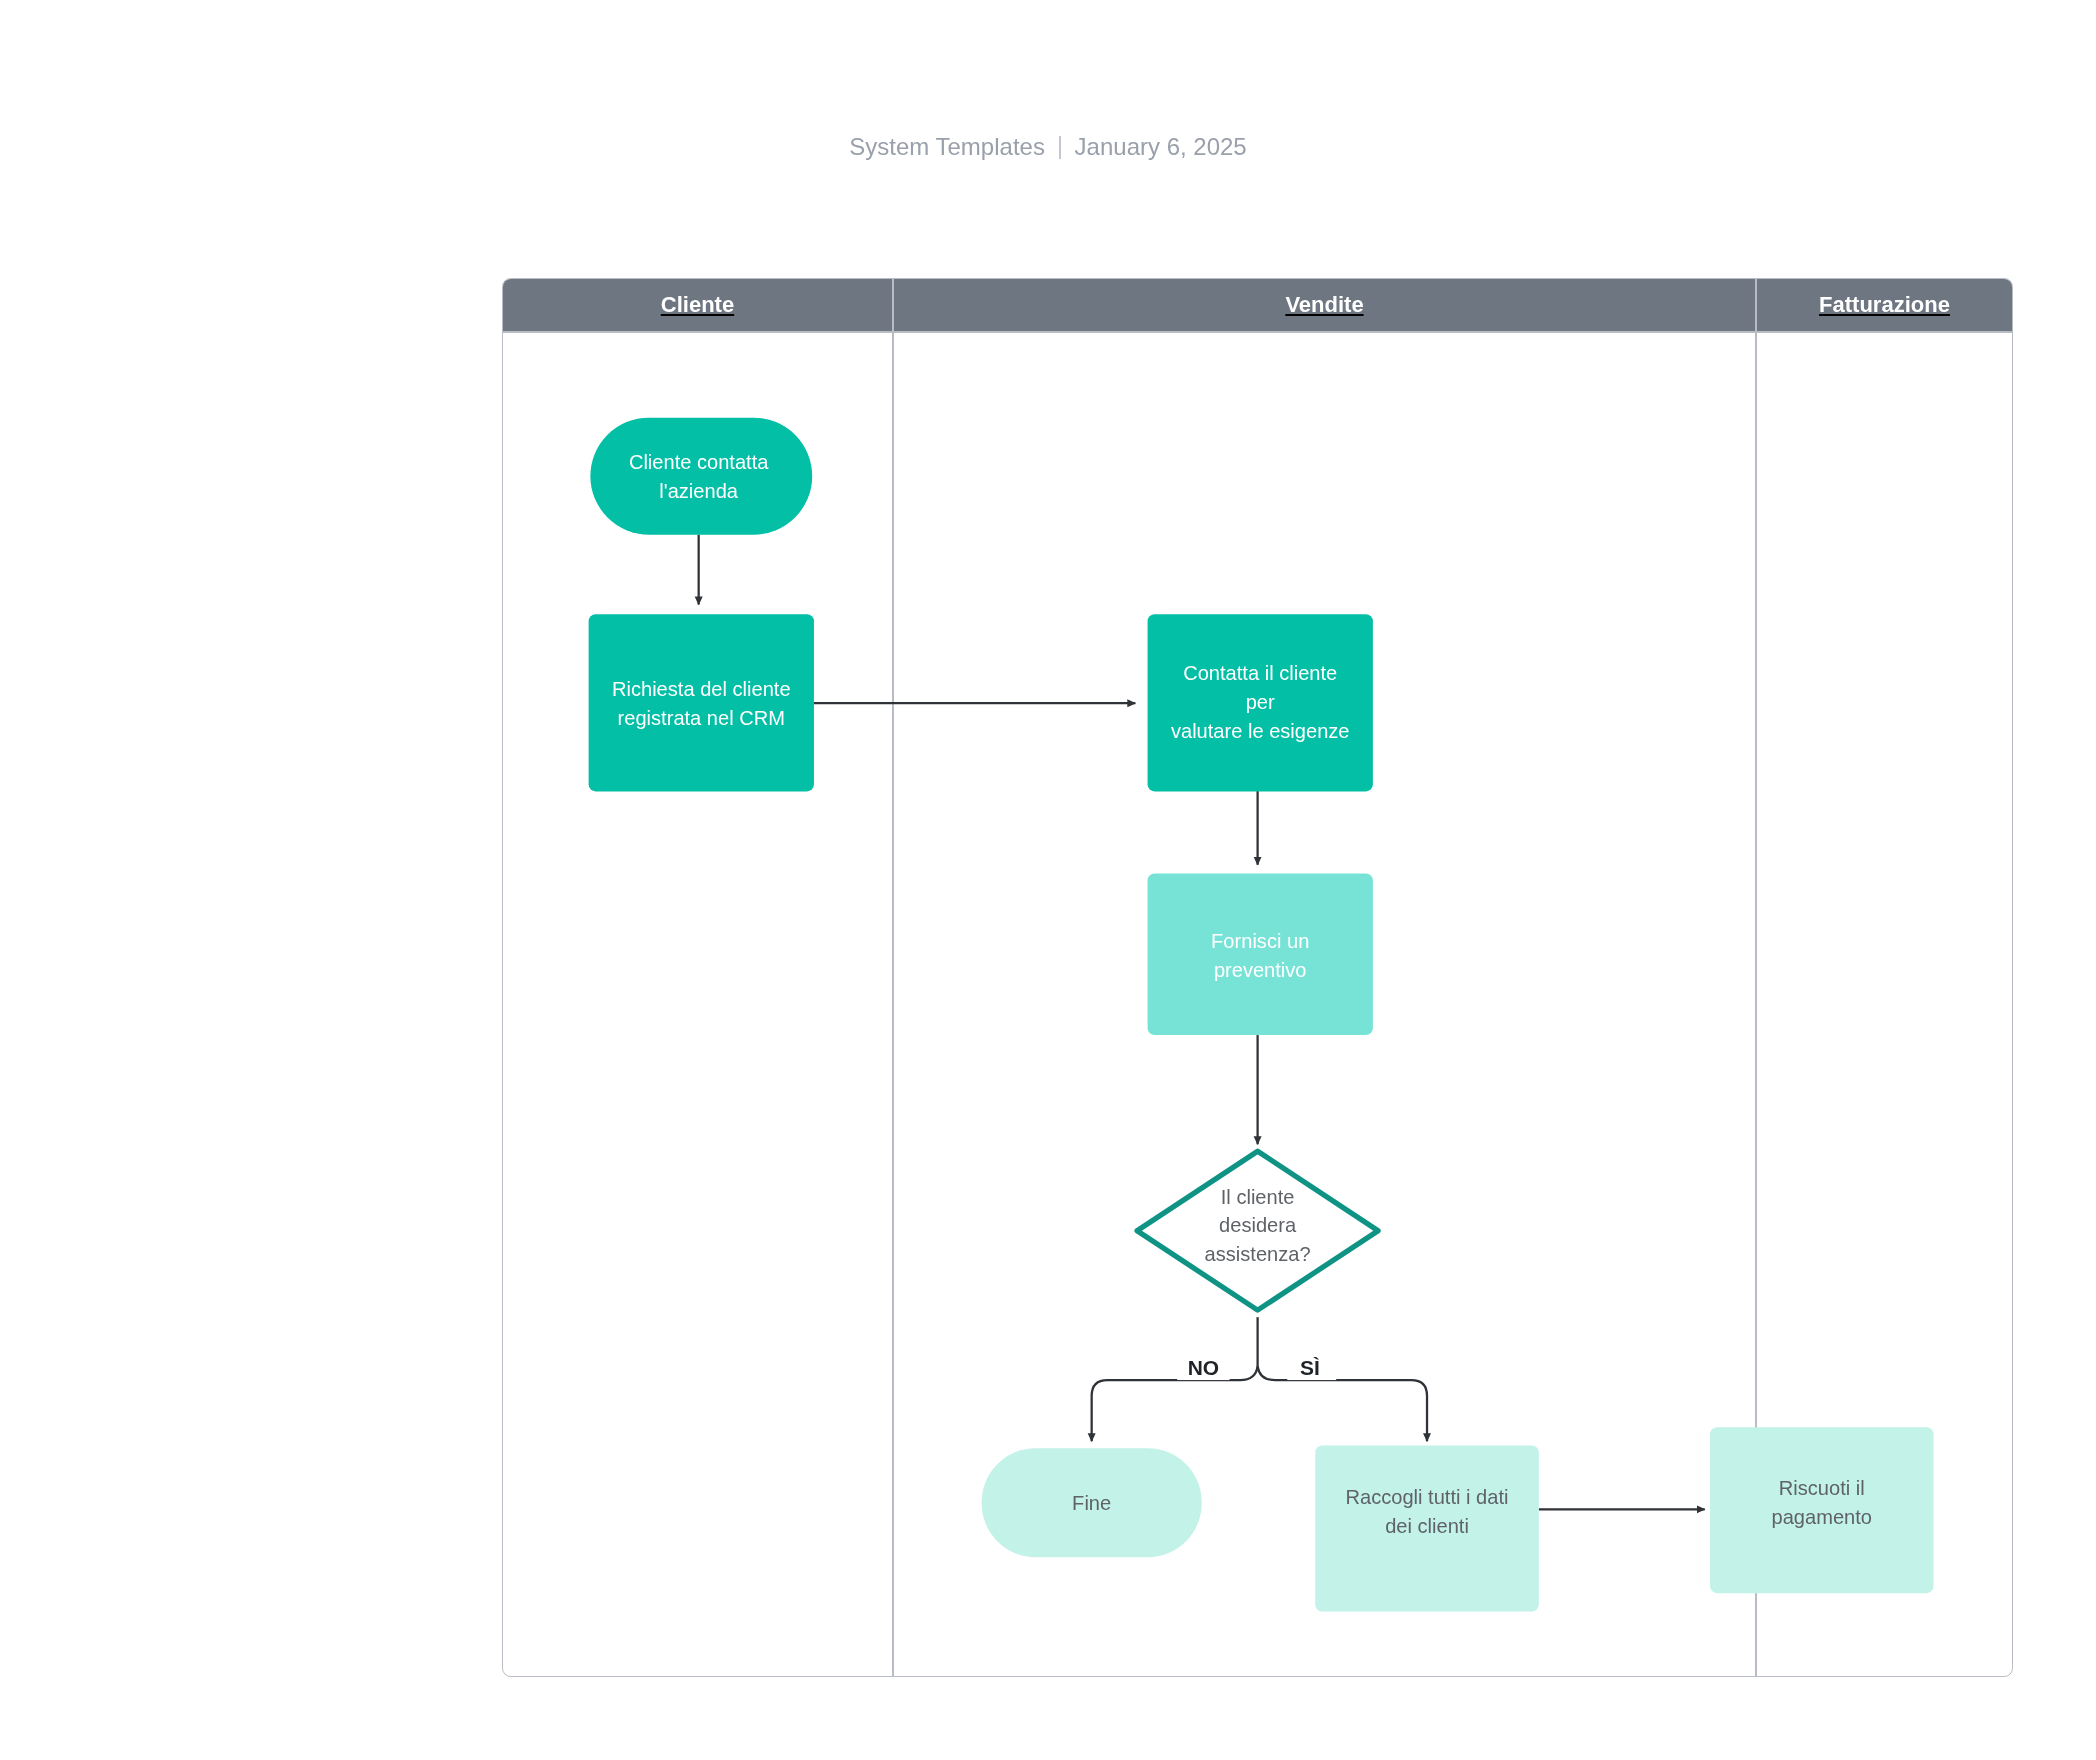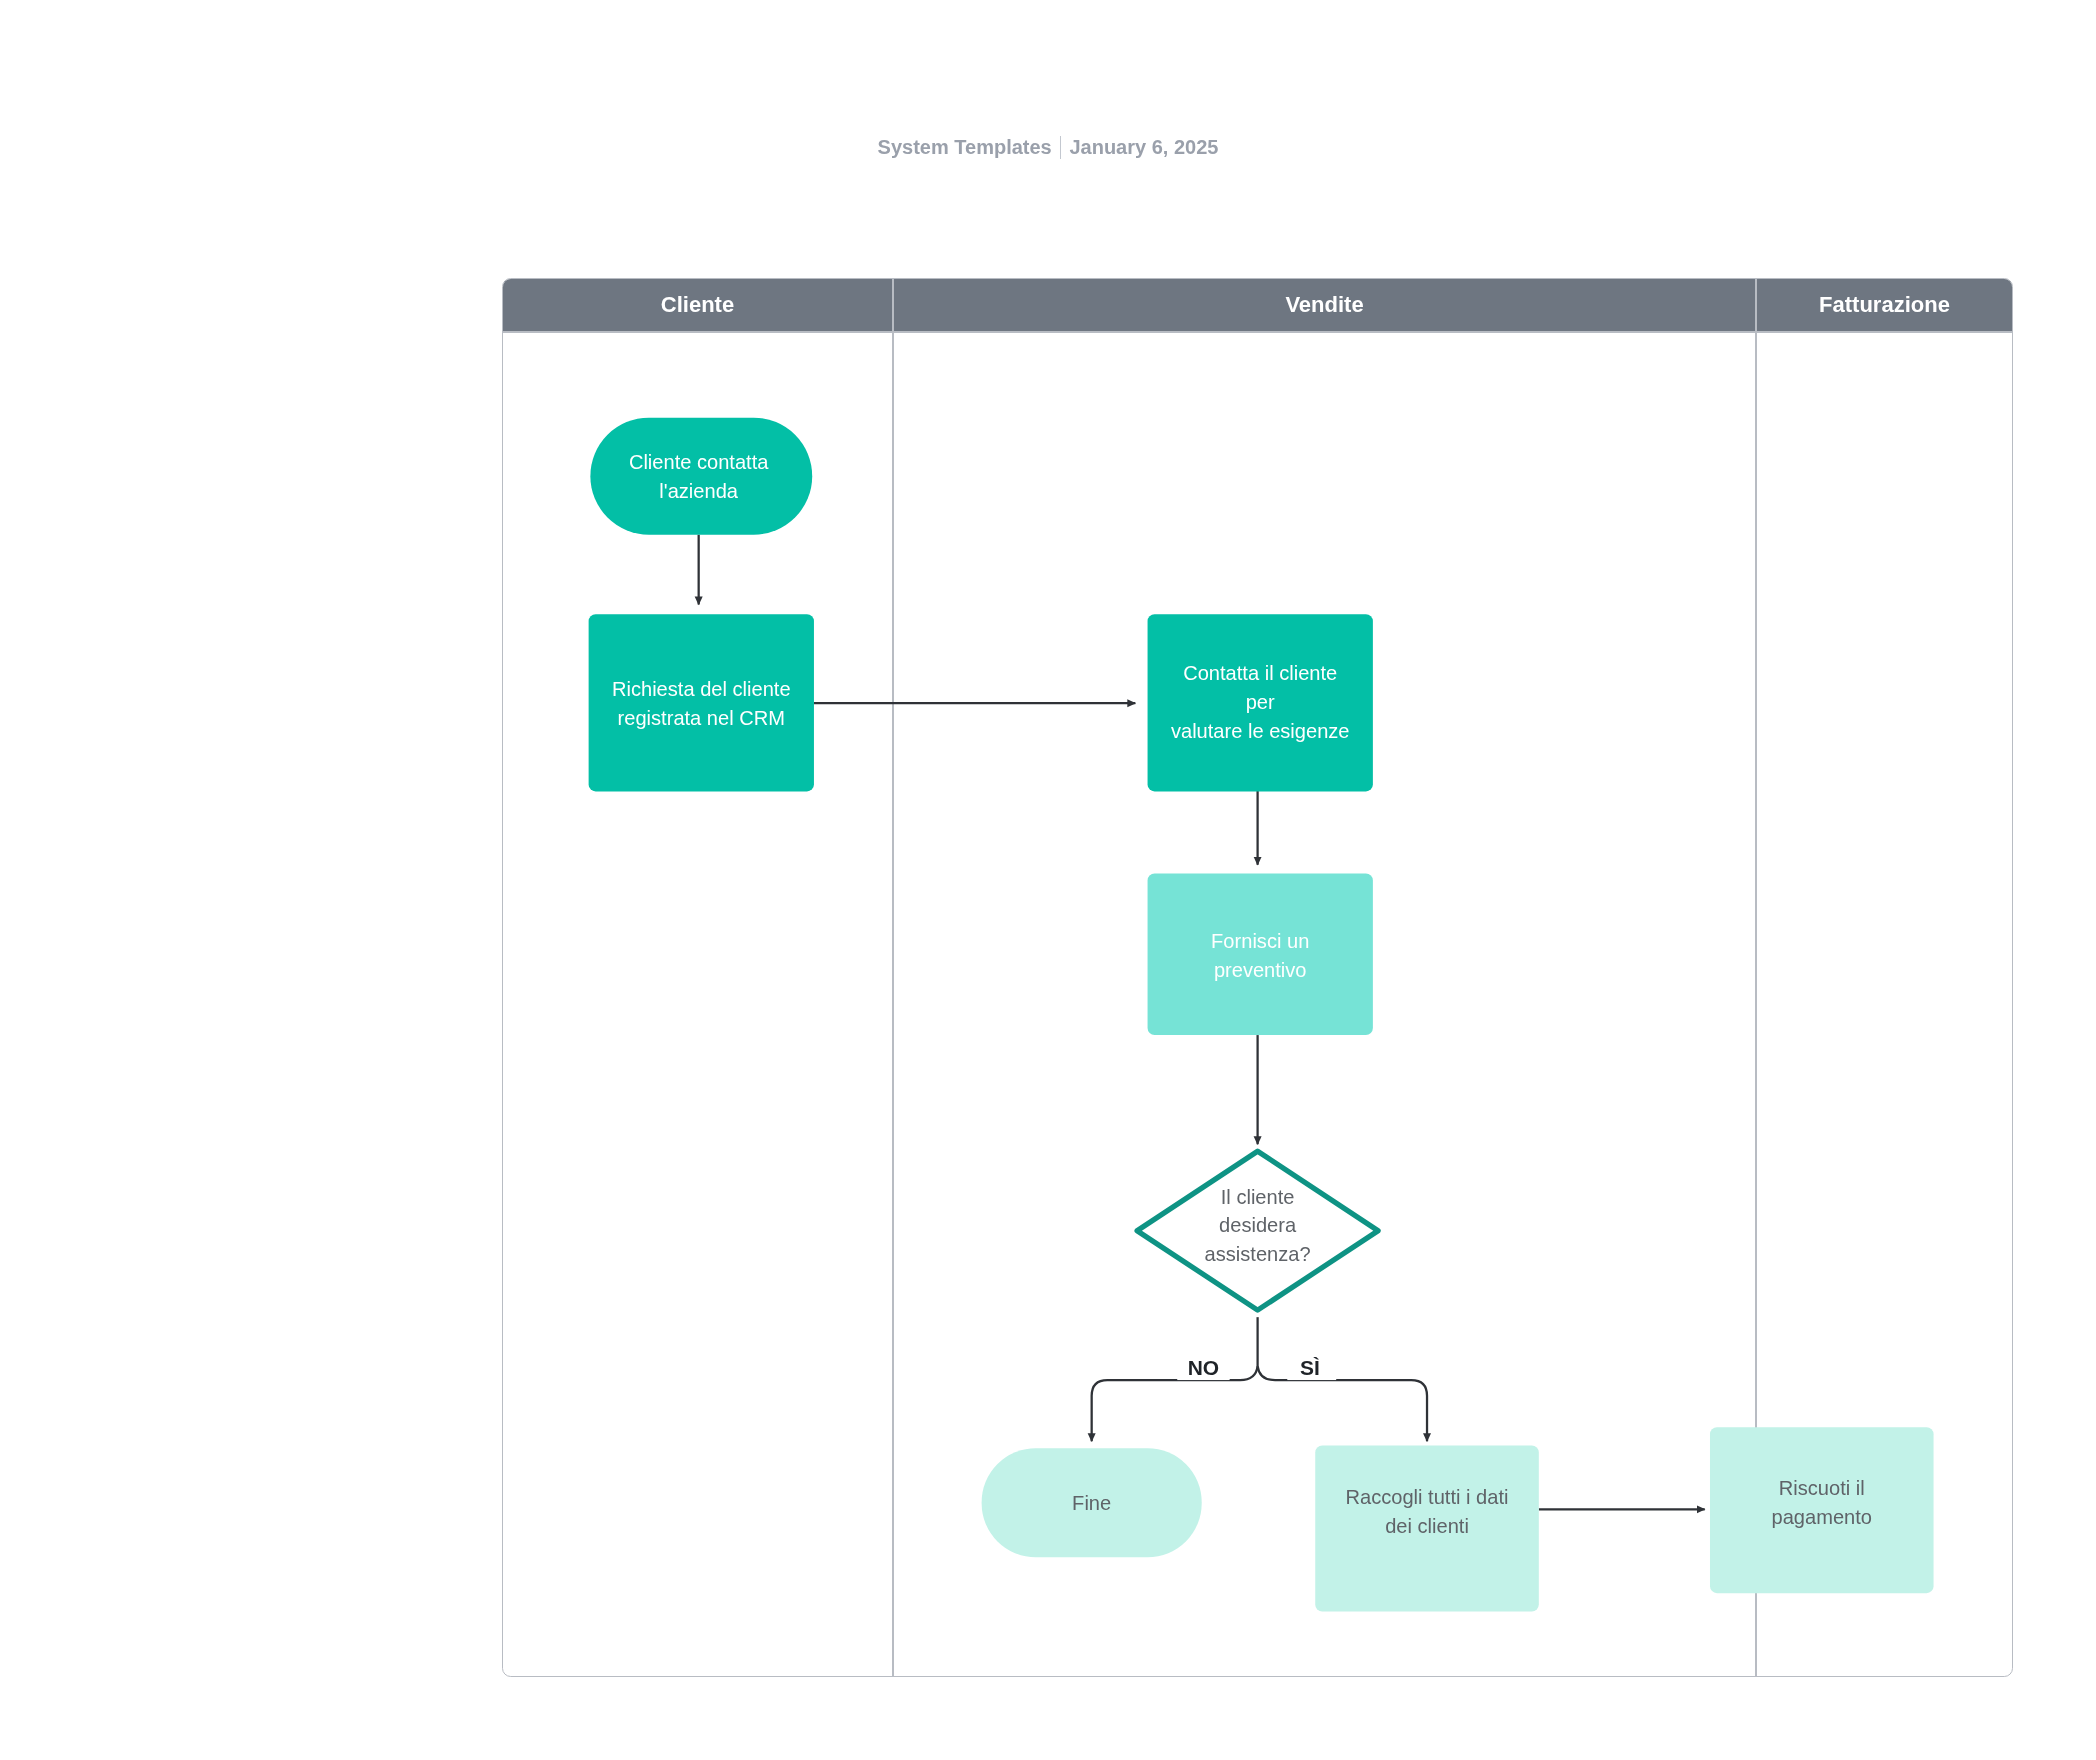--- a/index.html
+++ b/index.html
@@ -34,28 +34,27 @@
     font-weight: bold;
     color: #9aa0ab;
     letter-spacing: 0.2px;
     line-height: 45px;
     display: inline-block;
     padding: 0 19px 8.7px 19px;
     border-bottom: 1.7px solid #c3c8d0;
   }
   .subtitle-row {
     margin-top: 12.2px;
-    font-size: 20px;
+    font-size: 24px;
     color: #9aa0ab;
     line-height: 26px;
     display: flex;
     justify-content: center;
     align-items: center;
-    gap: 8px;
-    font-weight: bold;
+    gap: 14px;
   }
   .subtitle-sep {
     display: inline-block;
     width: 1.7px;
     height: 23px;
     background: #c3c8d0;
   }
 
   
   .lane-frame {
@@ -70,20 +69,21 @@
     box-sizing: border-box;
     overflow: hidden;
   }
   .lane-header-row {
     position: absolute;
     left: 0;
     top: 0;
     width: 100%;
     height: 54px;
     display: flex;
+    text-decoration: underline;
   }
   .lane-header {
     background: #6e7681;
     color: #ffffff;
     font-size: 22px;
     font-weight: bold;
     display: flex;
     align-items: center;
     justify-content: center;
     box-sizing: border-box;

